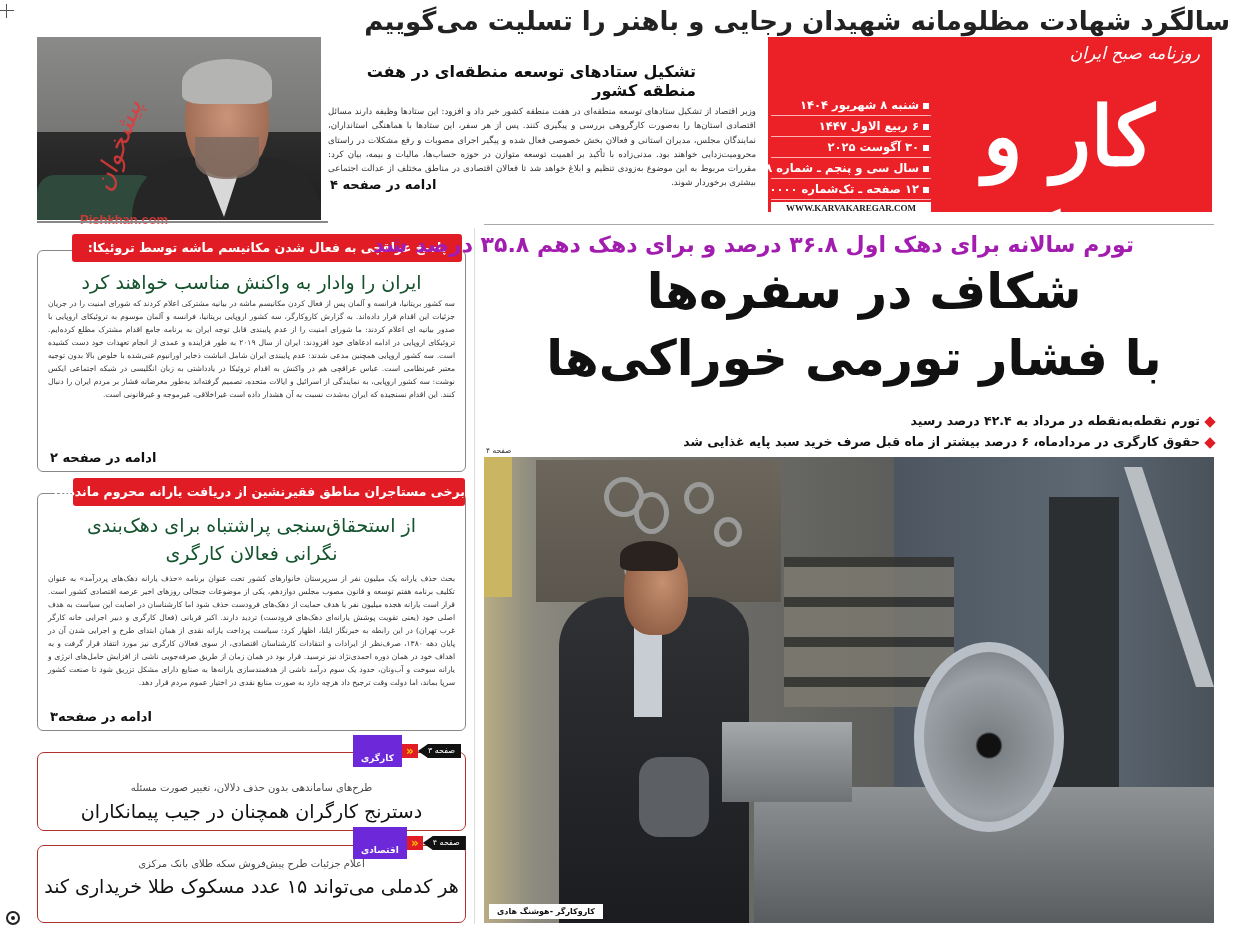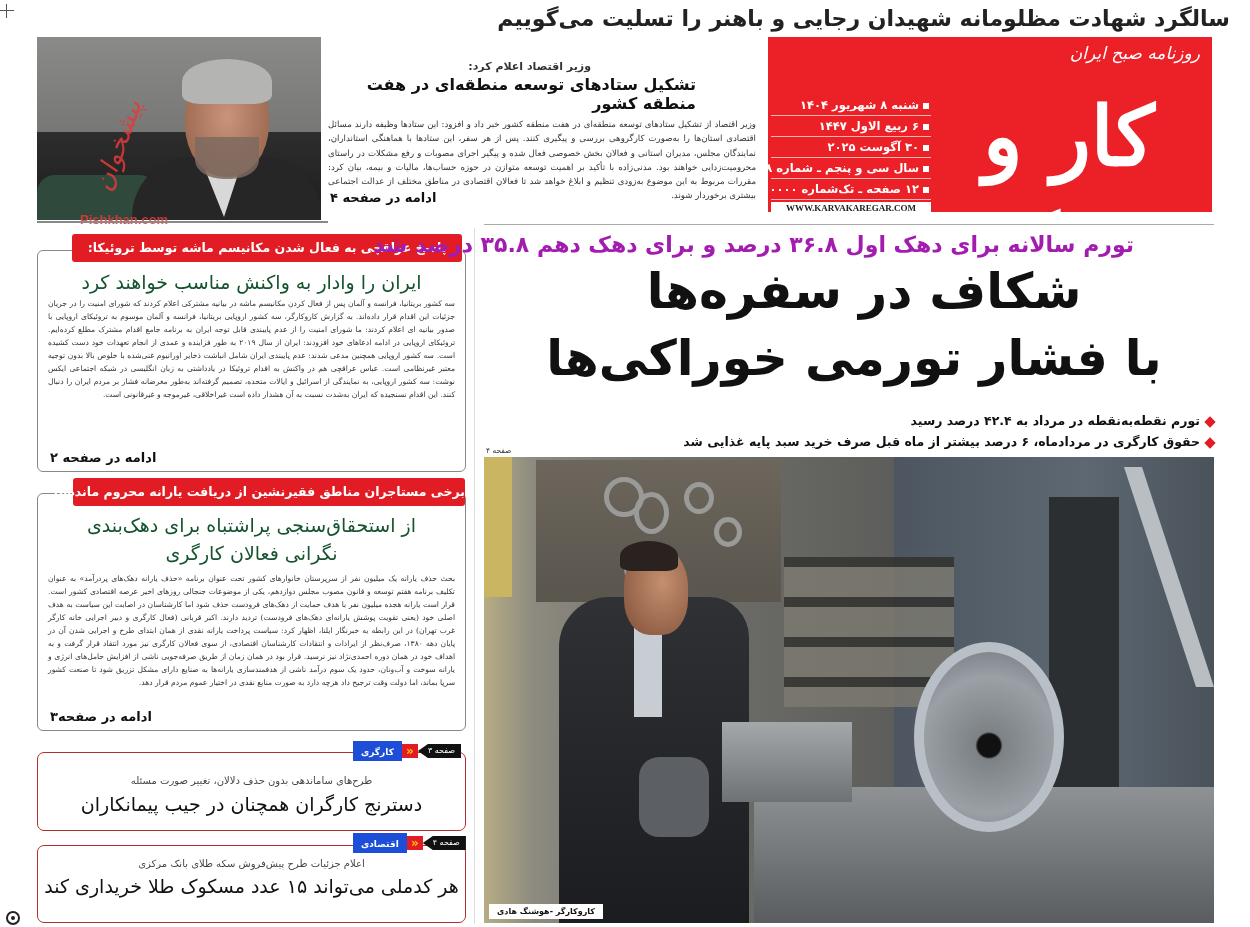--- a/index.html
+++ b/index.html
@@ -7,21 +7,21 @@
   body { position: relative; font-family: "DejaVu Sans", sans-serif; color: #1a1a1a; direction: rtl; }
 
   .crop-mark { position: absolute; width: 14px; height: 14px; }
   .crop-mark::before, .crop-mark::after { content: ""; position: absolute; background: #555; }
   .crop-mark::before { left: 0; right: 0; top: 6px; height: 1px; }
   .crop-mark::after { top: 0; bottom: 0; left: 6px; width: 1px; }
   .reg-mark { position: absolute; left: 6px; bottom: 2px; width: 14px; height: 14px; border: 2px solid #222; border-radius: 50%; }
   .reg-mark::after { content: ""; position: absolute; left: 3px; top: 3px; width: 4px; height: 4px; background: #222; border-radius: 50%; }
 
   
-  .slogan { position: absolute; right: 20px; top: 6px; width: 480px; text-align: right; font-weight: bold; font-size: 22px; color: #222; white-space: nowrap; }
+  .slogan { position: absolute; right: 20px; top: 6px; width: 480px; text-align: right; font-weight: bold; font-size: 26px; color: #222; white-space: nowrap; }
 
   
   .masthead { position: absolute; left: 768px; top: 37px; width: 444px; height: 175px; background: #ec2027; }
   .masthead .tagline { position: absolute; right: 12px; top: 6px; color: #fff; font-family: "DejaVu Serif", serif; font-style: italic; font-size: 17px; }
   .masthead .logo { position: absolute; right: 8px; top: 40px; width: 270px; text-align: center; color: #fff; font-family: "DejaVu Serif", serif; font-weight: bold; font-size: 82px; line-height: 1.45; letter-spacing: -2px; }
   .masthead .info { position: absolute; left: 3px; top: 58px; width: 160px; }
   .masthead .info-row { color: #fff; font-size: 11.5px; font-weight: bold; line-height: 20px; height: 21px; border-bottom: 1px solid #ffb3b3; text-align: right; padding-right: 2px; white-space: nowrap; }
   .masthead .info-row .bullet { display: inline-block; width: 6px; height: 6px; background: #fff; margin-left: 4px; vertical-align: middle; }
   .masthead .info-row:last-of-type { border-bottom: none; }
   .masthead .url { margin-top: 2px; background: #fff; color: #222; font-family: "Liberation Serif", serif; font-weight: bold; font-size: 9px; text-align: center; height: 13px; line-height: 13px; direction: ltr; }
@@ -62,27 +62,27 @@
   .box2 { top: 493px; height: 238px; }
   .tab2 { left: 73px; top: 478px; width: 392px; height: 28px; line-height: 28px; }
   .box2 .headline { font-size: 19px; line-height: 28px; margin-top: 17px; }
   .box2 .body { margin-top: 5px; }
 
   
   .sbox { position: absolute; left: 37px; width: 429px; border: 1.5px solid #b03030; border-radius: 7px; background: #fff; }
   .sbox .kicker { text-align: center; font-size: 10px; color: #444; }
   .sbox .headline { text-align: center; font-size: 19px; color: #111; }
   .sbox3 { top: 752px; height: 79px; }
-  .sbox3 .kicker { margin-top: 22px; }
+  .sbox3 .kicker { margin-top: 29px; }
   .sbox3 .headline { margin-top: 7px; }
   .sbox4 { top: 845px; height: 78px; }
   .sbox4 .kicker { margin-top: 12px; }
   .sbox4 .headline { margin-top: 6px; }
   .sec-tag { position: absolute; height: 14px; display: flex; flex-direction: row; align-items: center; }
-  .sec-tag .sec-name { background: #1d4ed8; color: #fff; font-size: 9px; font-weight: bold; height: 20px; line-height: 14px; padding: 4px 8px; }
+  .sec-tag .sec-name { background: #6d28d9; color: #fff; font-size: 9px; font-weight: bold; height: 20px; line-height: 14px; padding: 16px 8px; }
   .sec-tag .chev { width: 16px; height: 14px; background: #e21c24; color: #ffc400; font-size: 12px; font-weight: bold; line-height: 14px; text-align: center; }
   .sec-tag .sec-page { background: #111; color: #fff; font-size: 8px; height: 14px; line-height: 14px; padding: 0 6px 0 10px; clip-path: polygon(0 50%, 10px 0, 100% 0, 100% 100%, 10px 100%); }
   .tag3 { left: 353px; top: 744px; }
   .tag4 { left: 353px; top: 836px; }
 
   
   .divider-v { position: absolute; left: 474px; top: 228px; width: 1px; height: 696px; background: #ddd; }
   .main-rule { position: absolute; left: 484px; top: 224px; width: 730px; height: 1px; background: #aaa; }
   .supra { position: absolute; left: 484px; top: 232px; width: 650px; text-align: right; font-size: 22px; font-weight: bold; color: #a21caf; white-space: nowrap; }
   .main-head { position: absolute; left: 484px; top: 258px; width: 730px; text-align: center; font-weight: bold; color: #111; font-size: 49px; line-height: 67px; }
@@ -142,21 +142,20 @@
   <div class="collar"></div>
   <div class="head"></div>
   <div class="hair"></div>
   <div class="beard"></div>
 </div>
 <div class="watermark">پیشخوان</div>
 <div class="watermark-url">Pishkhan.com</div>
 <div class="top-photo-rule"></div>
 
 <div class="minister">
-  <div class="kicker">وزیر اقتصاد اعلام کرد:</div>
   <div class="title">تشکیل ستادهای توسعه منطقه‌ای در هفت منطقه کشور</div>
   <div class="body">وزیر اقتصاد از تشکیل ستادهای توسعه منطقه‌ای در هفت منطقه کشور خبر داد و افزود: این ستادها وظیفه دارند مسائل اقتصادی استان‌ها را به‌صورت کارگروهی بررسی و پیگیری کنند. پس از هر سفر، این ستادها با هماهنگی استانداران، نمایندگان مجلس، مدیران استانی و فعالان بخش خصوصی فعال شده و پیگیر اجرای مصوبات و رفع مشکلات در راستای محرومیت‌زدایی خواهند بود. مدنی‌زاده با تأکید بر اهمیت توسعه متوازن در حوزه حساب‌ها، مالیات و بیمه، بیان کرد: مقررات مربوط به این موضوع به‌زودی تنظیم و ابلاغ خواهد شد تا فعالان اقتصادی در مناطق مختلف از عدالت اجتماعی بیشتری برخوردار شوند.</div>
   <div class="cont">ادامه در صفحه ۴</div>
 </div>
 
 <div class="box box1">
   <div class="headline">ایران را وادار به واکنش مناسب خواهند کرد</div>
   <div class="body">سه کشور بریتانیا، فرانسه و آلمان پس از فعال کردن مکانیسم ماشه در بیانیه مشترکی اعلام کردند که شورای امنیت را در جریان جزئیات این اقدام قرار داده‌اند. به گزارش کاروکارگر، سه کشور اروپایی بریتانیا، فرانسه و آلمان موسوم به تروئیکای اروپایی با صدور بیانیه ای اعلام کردند: ما شورای امنیت را از عدم پایبندی قابل توجه ایران به برنامه جامع اقدام مشترک مطلع کرده‌ایم. تروئیکای اروپایی در ادامه ادعاهای خود افزودند: ایران از سال ۲۰۱۹ به طور فزاینده و عمدی از انجام تعهدات خود دست کشیده است. سه کشور اروپایی همچنین مدعی شدند: عدم پایبندی ایران شامل انباشت ذخایر اورانیوم غنی‌شده با خلوص بالا بدون توجیه معتبر غیرنظامی است. عباس عراقچی هم در واکنش به اقدام تروئیکا در یادداشتی به زبان انگلیسی در شبکه اجتماعی ایکس نوشت: سه کشور اروپایی، به نمایندگی از اسرائیل و ایالات متحده، تصمیم گرفته‌اند به‌طور مغرضانه فشار بر مردم ایران را دنبال کنند. این اقدام نسنجیده که ایران به‌شدت نسبت به آن هشدار داده است غیراخلاقی، غیرموجه و غیرقانونی است.</div>
   <div class="cont" style="bottom:6px;">ادامه در صفحه ۲</div>
 </div>

